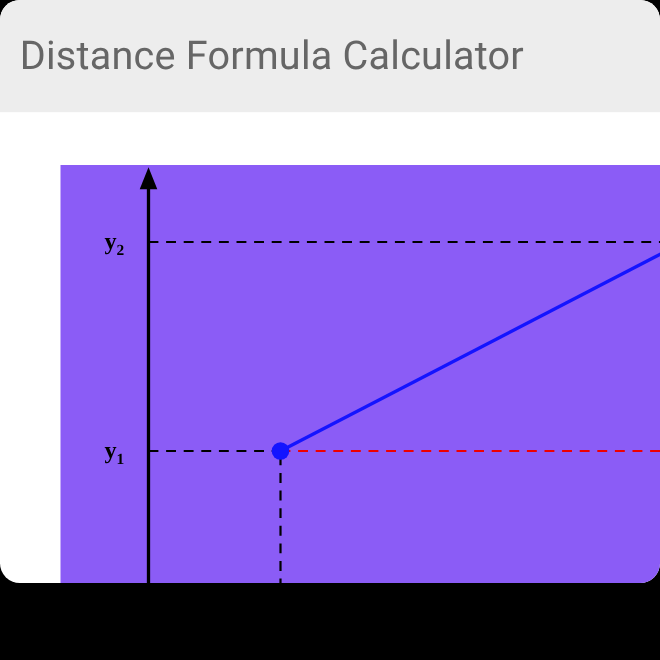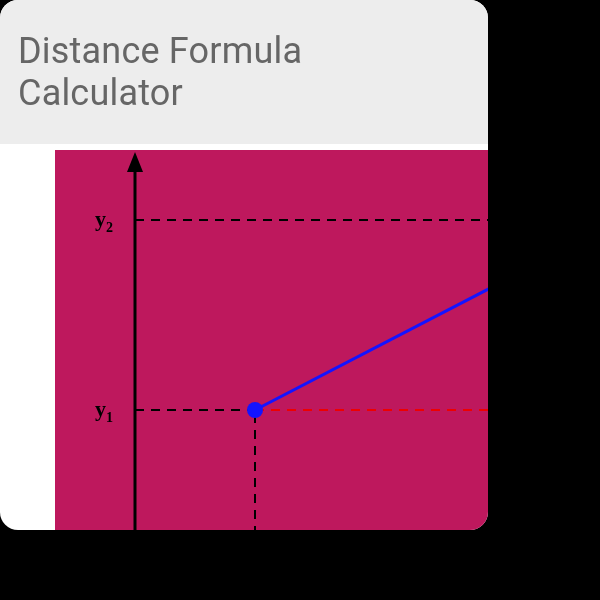--- a/index.html
+++ b/index.html
@@ -4,21 +4,21 @@
 <style>
   * { box-sizing: border-box; margin: 0; padding: 0; }
   body {
     width: 600px;
     height: 600px;
     background: #000;
     font-family: -apple-system, BlinkMacSystemFont, "Segoe UI", Roboto, Helvetica, Arial, sans-serif;
     overflow: hidden;
   }
   .card {
-    width: 488px;
+    width: 600px;
     height: 530px;
     background: #fff;
     border-radius: 18px;
     overflow: hidden;
     position: relative;
   }
   .header {
     background: #ededed;
     padding: 30px 18px 30px 18px;
   }
@@ -27,21 +27,21 @@
     font-weight: 400;
     color: #666;
     letter-spacing: 0.2px;
   }
   .chart-area {
     position: absolute;
     left: 55px;
     top: 150px;
     right: 0;
     bottom: 0;
-    background: #be185d;
+    background: #8b5cf6;
   }
   svg {
     display: block;
   }
   .axis-label {
     font-family: "Times New Roman", Times, serif;
     font-size: 22px;
     font-weight: bold;
     fill: #000;
   }

